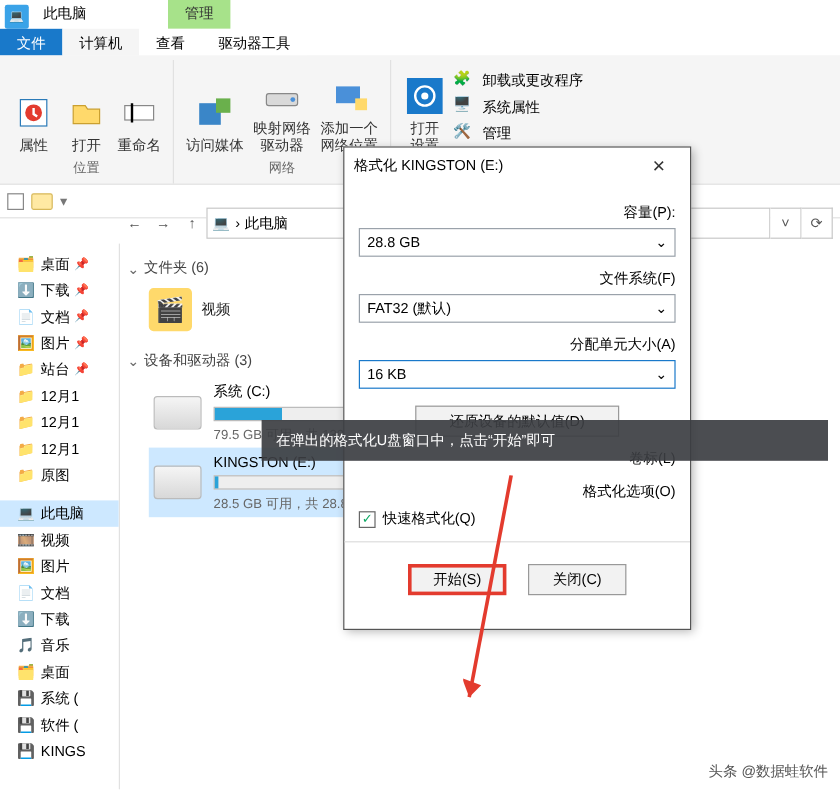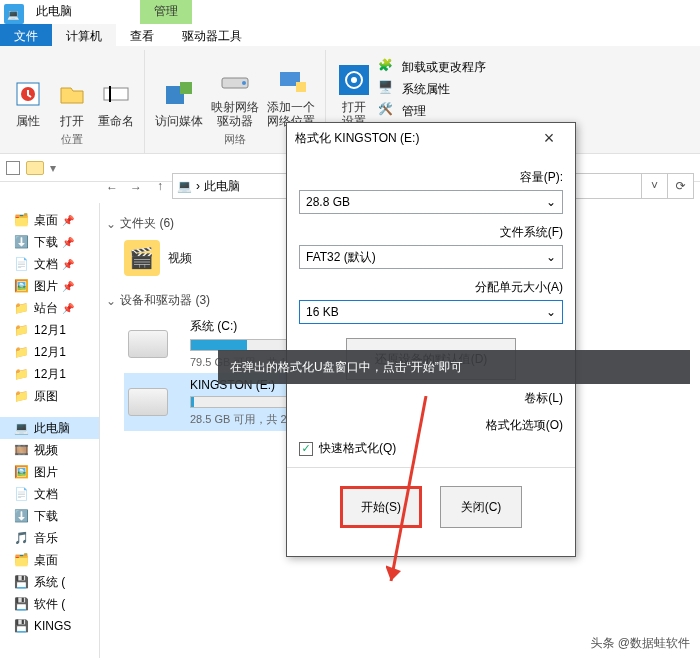--- a/index.html
+++ b/index.html
@@ -47,37 +47,37 @@
   .main { position: absolute; top: 203px; left: 106px; right: 0; bottom: 0; overflow: hidden; padding-top: 12px; }
   .section-head { display: flex; align-items: center; gap: 4px; color: #444; margin-bottom: 6px; }
   .sh-chevron { color: #6a6a6a; }
   .file-grid { display: flex; flex-wrap: wrap; gap: 10px 40px; padding-left: 18px; margin-bottom: 14px; }
   .file-tile { display: flex; align-items: center; gap: 8px; width: 140px; height: 40px; position: relative; }
   .file-tile .ticon { width: 36px; height: 36px; border-radius: 4px; display:flex;align-items:center;justify-content:center;font-size:20px; }
   .file-tile .ttxt { color: #222; }
   .badge-red { position: absolute; left: 28px; top: 22px; width: 20px; height: 20px; border-radius: 50%; background: #e33b2e; color: #fff; display:flex;align-items:center;justify-content:center;font-size:12px;font-weight:bold; }
 
   .drive-list { padding-left: 18px; }
-  .drive-item { display: flex; align-items: center; gap: 22px; height: 58px; width: 230px; padding:4px; }
+  .drive-item { display: flex; align-items: center; gap: 10px; height: 58px; width: 230px; padding:4px; }
   .drive-item.selected { background: #cde8ff; }
   .drive-icon { width: 40px; height: 28px; background: linear-gradient(#f5f5f5,#d8d8d8); border: 1px solid #bbb; border-radius: 3px; }
   .drive-info { display:flex; flex-direction: column; gap: 4px; }
   .drive-bar { width: 150px; height: 12px; border: 1px solid #bcbcbc; background: #eee; }
   .drive-bar-fill { height: 100%; background: #2aa3d9; }
   .drive-sub { color: #666; font-size: 11px; }
 
   
   .dialog { position: absolute; left: 286px; top: 122px; width: 290px; background: #fff; border: 1px solid #555; box-shadow: 2px 2px 8px rgba(0,0,0,0.3); }
   .dlg-title { height: 30px; display: flex; align-items: center; padding: 0 8px; font-size: 12px; }
   .dlg-close { margin-left: auto; font-size: 18px; color: #333; width: 36px; text-align: center; }
   .dlg-body { padding: 6px 12px 10px; }
   .dlg-label { margin: 10px 0 4px; color: #000; text-align: right; }
   .dlg-select,.dlg-input { width: 100%; height: 24px; border: 1px solid #9aa2aa; background: #fff; padding: 0 6px; display:flex;align-items:center;justify-content:space-between; }
   .dlg-btn-row { display: flex; gap: 18px; justify-content: center; padding: 14px 0 18px; }
-  .dlg-btn { width: 82px; height: 42px; border: 1px solid #999; background: #f2f2f2; }
+  .dlg-btn { width: 82px; height: 26px; border: 1px solid #999; background: #f2f2f2; }
   .dlg-btn.primary { border: 3px solid #e33b2e; padding: 0; }
   .dlg-sep { border-top: 1px solid #ddd; margin: 10px -12px 4px; }
   .dlg-check { display:flex;align-items:center;gap:6px;margin-top:6px; }
   .chk { width:14px;height:14px;border:1px solid #666;display:flex;align-items:center;justify-content:center;font-size:11px;color:#1a6; }
 
   
   .anno-callout { position: absolute; left: 218px; top: 350px; width: 472px; height: 34px; background: rgba(60,62,66,0.92); color: #fff; font-size: 15px; display: flex; align-items: center; padding: 0 12px; }
   .anno-arrow { position: absolute; left: 426px; top: 396px; width: 2px; height: 185px; pointer-events:none; }
   .anno-arrow svg { position:absolute; left:-40px; top:0; }
 

